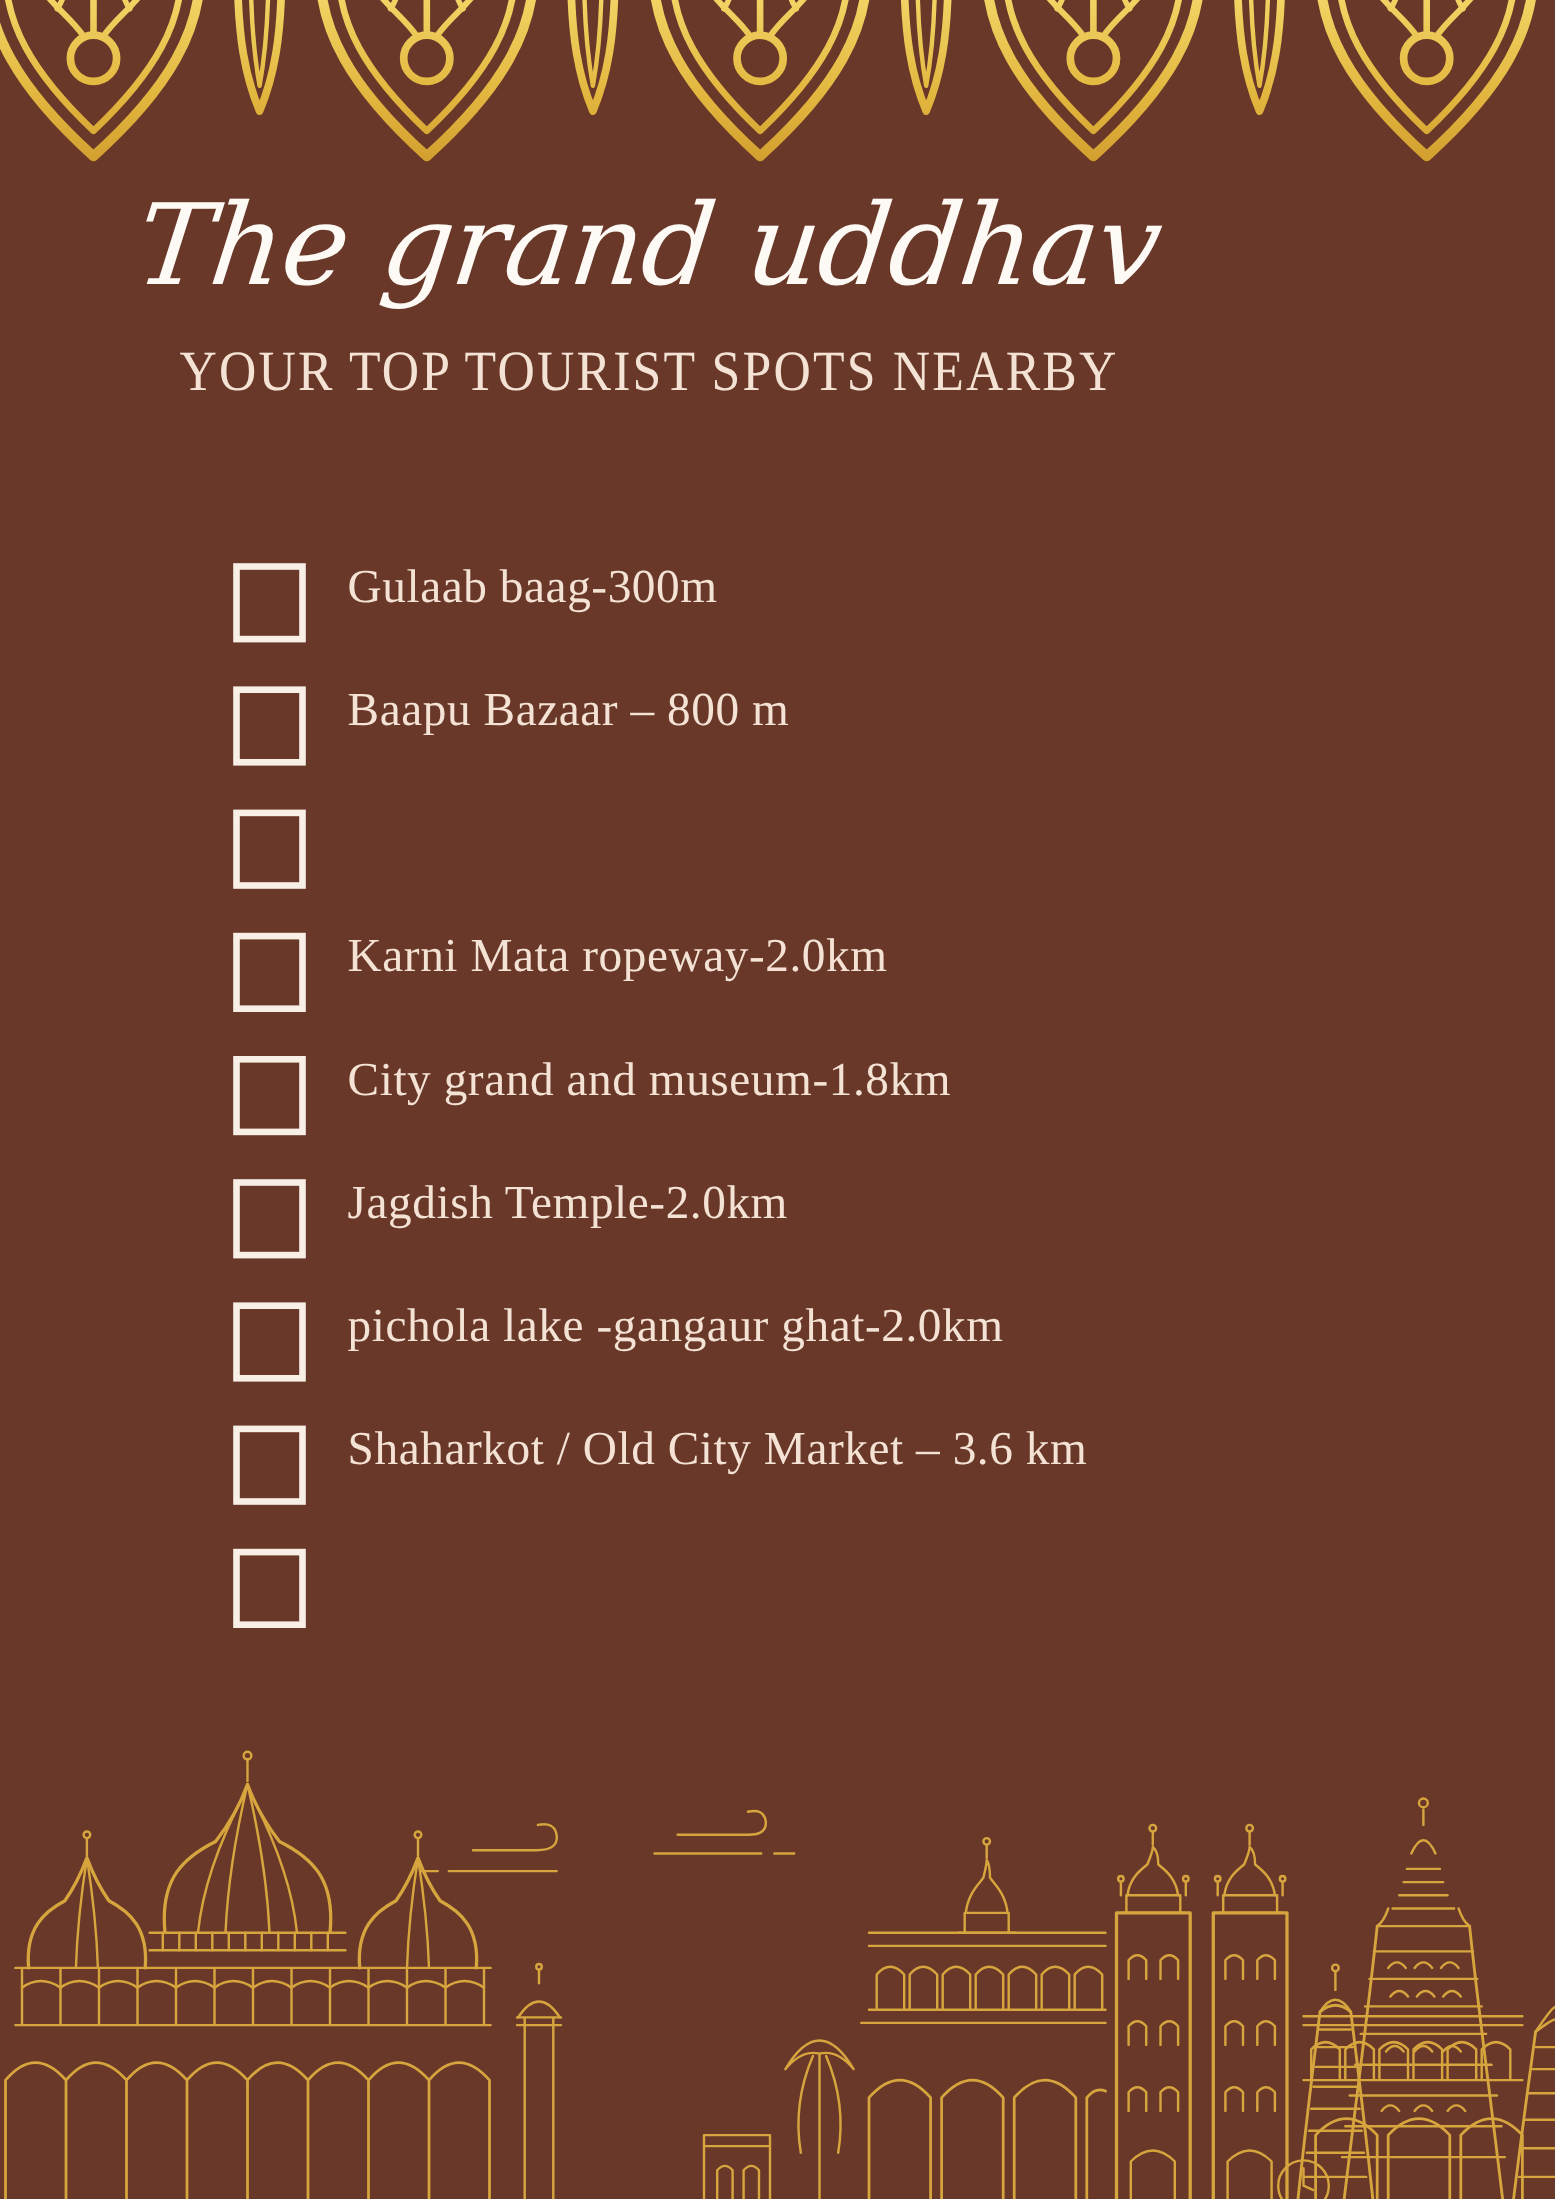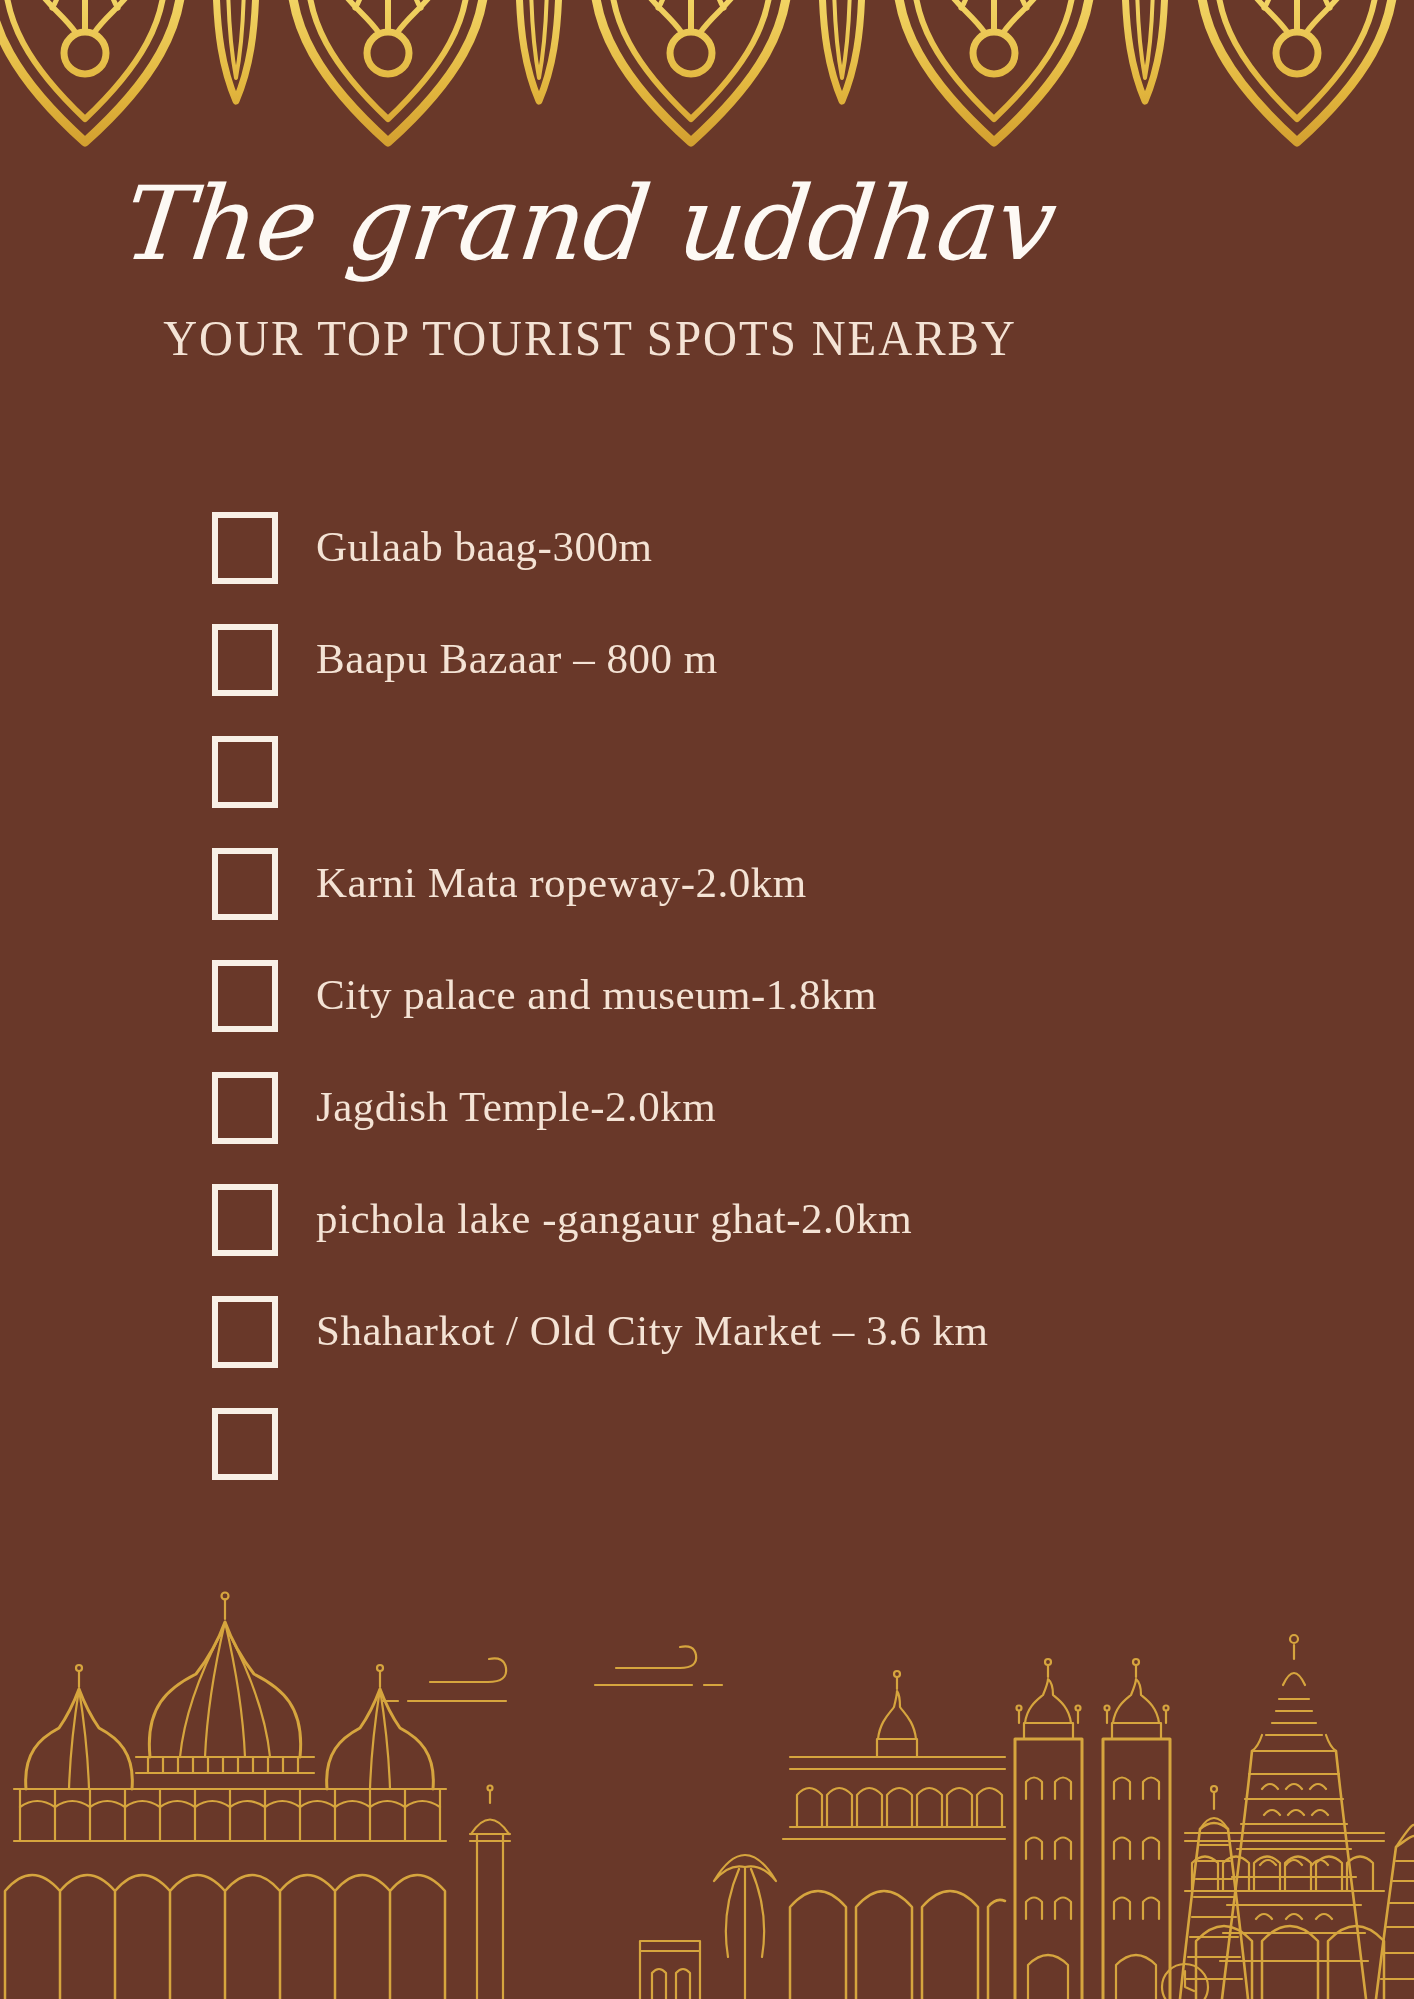--- a/index.html
+++ b/index.html
@@ -20,21 +20,21 @@
     font-family:"DejaVu Serif", serif; font-style:italic; font-weight:400;
     font-size:102px; line-height:1.15; color:var(--title-white,#fdf9f4);
     transform:skewX(-7deg); letter-spacing:-1px; white-space:nowrap;
   }
   h2.heading{
     margin:26px 0 0; text-align:center; font-weight:400;
     font-size:47px; letter-spacing:2px; color:var(--text-cream,#f4e3d5);
     transform:scaleY(1.1); transform-origin:top center; white-space:nowrap;
   }
   ul.spots{list-style:none; margin:150px 0 0 212px; padding:0;}
-  ul.spots li{display:flex; align-items:center; height:72px; margin-bottom:40px;}
+  ul.spots li{display:flex; height:72px; margin-bottom:40px;}
   .cb{
     box-sizing:border-box; flex:none; width:66px; height:72px;
     border:6px solid var(--checkbox-border,#f8f0e6); background:transparent;
     margin-right:38px; cursor:pointer;
   }
   .lbl{
     font-size:43px; color:var(--text-cream,#f4e3d5); line-height:1;
     letter-spacing:.5px; padding-bottom:4px; white-space:nowrap;
   }
 </style>
@@ -207,21 +207,21 @@
       </li>
       <li>
         <span class="cb"></span>
       </li>
       <li>
         <span class="cb"></span>
         <span class="lbl">Karni Mata ropeway-2.0km</span>
       </li>
       <li>
         <span class="cb"></span>
-        <span class="lbl">City palace and museum-1.8km</span>
+        <span class="lbl">City grand and museum-1.8km</span>
       </li>
       <li>
         <span class="cb"></span>
         <span class="lbl">Jagdish Temple-2.0km</span>
       </li>
       <li>
         <span class="cb"></span>
         <span class="lbl">pichola lake -gangaur ghat-2.0km</span>
       </li>
       <li>

